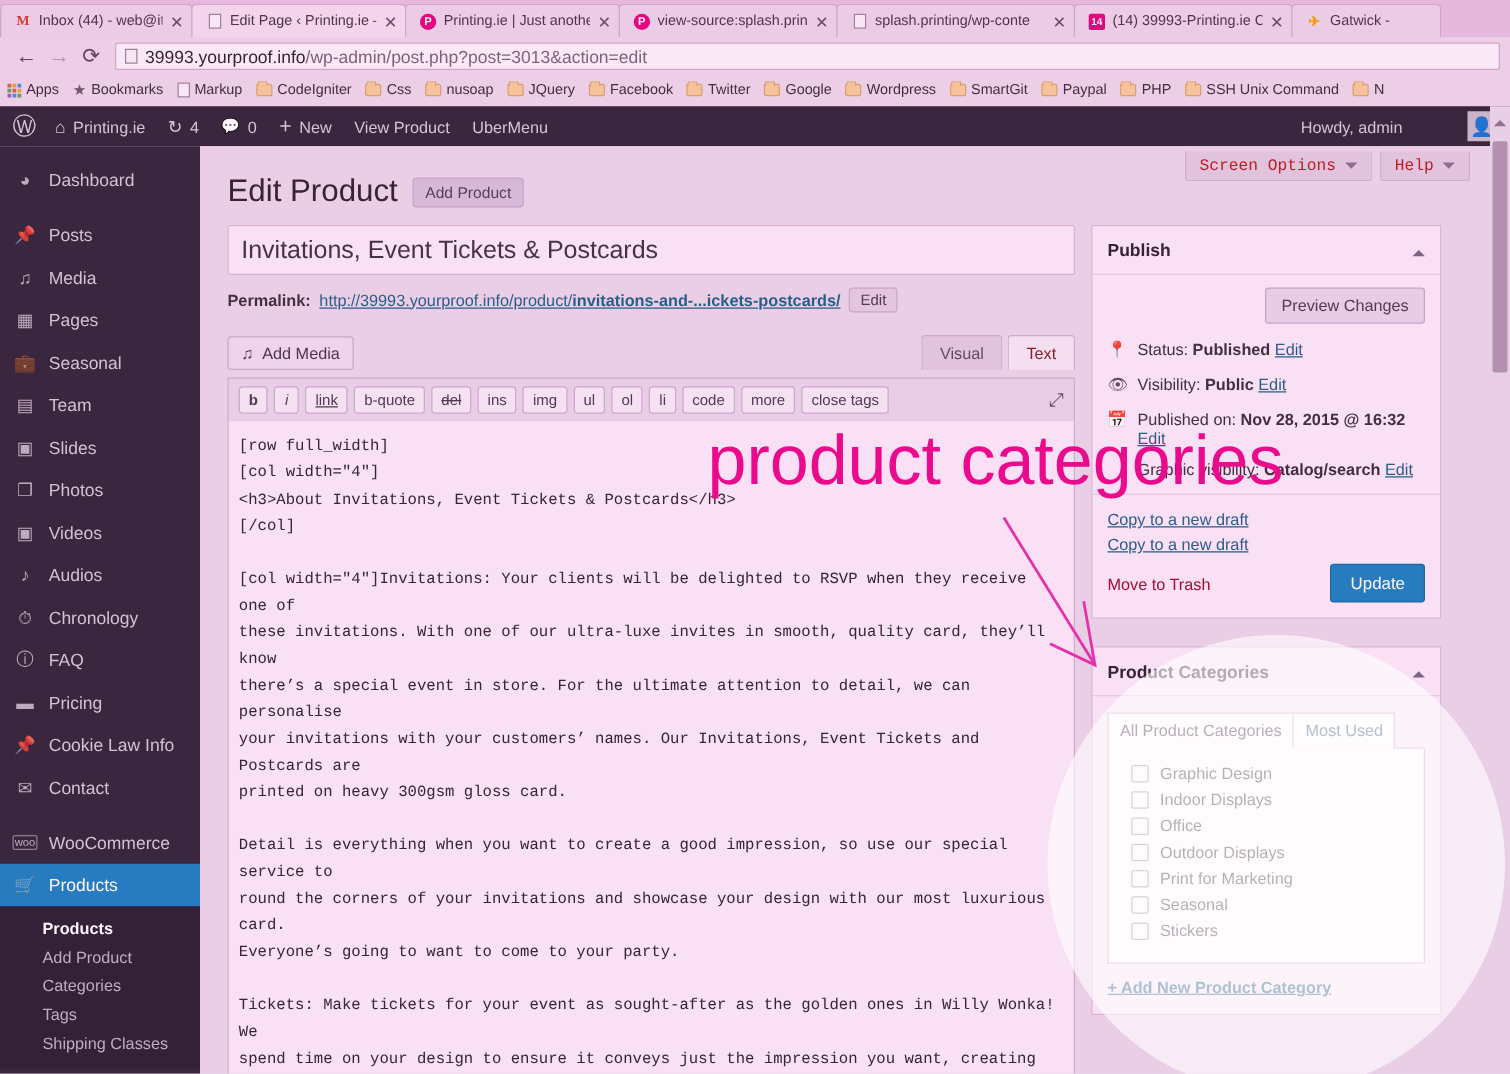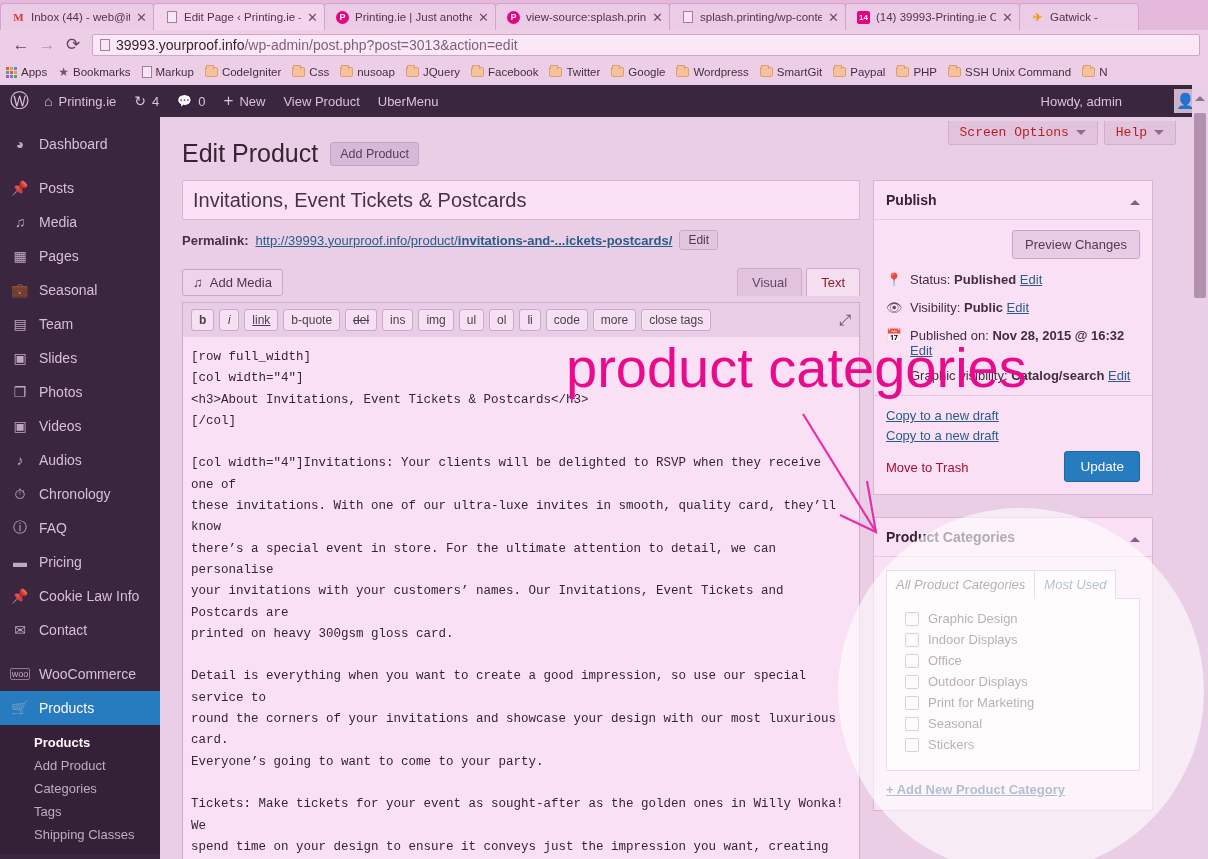--- a/index.html
+++ b/index.html
@@ -214,21 +214,21 @@
   .dup-links { width: 100%; font-size: 13px; line-height: 20px; }
   .trash-link { color: #a00b2e; font-size: 13px; }
   .update-btn {
     margin-left: auto; background: #1e7fc1; border: 1px solid #1668a0;
     color: #fff; font-size: 13.5px; padding: 7px 15px; border-radius: 3px;
   }
 
   .cat-tabs { display:flex; border-bottom: 1px solid #c9acc9; margin: 2px 0 0 0; }
   .cat-tab {
     font-size: 13px; padding: 6px 9px; color: #2a5f82; border: 1px solid #c9acc9;
-    border-bottom: none; background: #f0dcef; position: relative; top: 1px; font-style: italic;
+    border-bottom: none; background: #f0dcef; position: relative; top: 1px;
   }
   .cat-tab.active { background: #fff; color: #3b2e3d; border-bottom: 1px solid #fff; }
   .cat-tab:not(.active) { background: #fff; border-left: none; }
   .cat-list {
     border: 1px solid #c9acc9; border-top: none; background: #fff;
     padding: 9px 10px; height: 172px; overflow: hidden;
   }
   .cat-item { display:flex; align-items:center; gap: 9px; padding: 3px 0 3px 8px; font-size: 13px; color: #3a2f3d; }
   .cb { width: 14px; height: 14px; border: 1px solid #9e8aa0; background: #fff; border-radius: 2px; flex:0 0 14px;}
   .add-cat-link { display:inline-block; margin-top: 11px; font-size: 13px; color: #1f5e87; text-decoration: underline; font-weight: bold;}
@@ -279,21 +279,21 @@
       <span class="tab-title">Printing.ie | Just another</span>
       <span class="tab-close">✕</span>
     </div>
     <div class="tab" style="width:175px">
       <span class="tab-fav">
           <span class="fav-p">P</span>
         </span>
       <span class="tab-title">view-source:splash.printi</span>
       <span class="tab-close">✕</span>
     </div>
-    <div class="tab" style="width:177px">
+    <div class="tab" style="width:191px">
       <span class="tab-fav">
           <span class="ic-page"></span>
         </span>
       <span class="tab-title">splash.printing/wp-conte</span>
       <span class="tab-close">✕</span>
     </div>
     <div class="tab" style="width:175px">
       <span class="tab-fav">
           <span class="fav-pink">14</span>
         </span>

